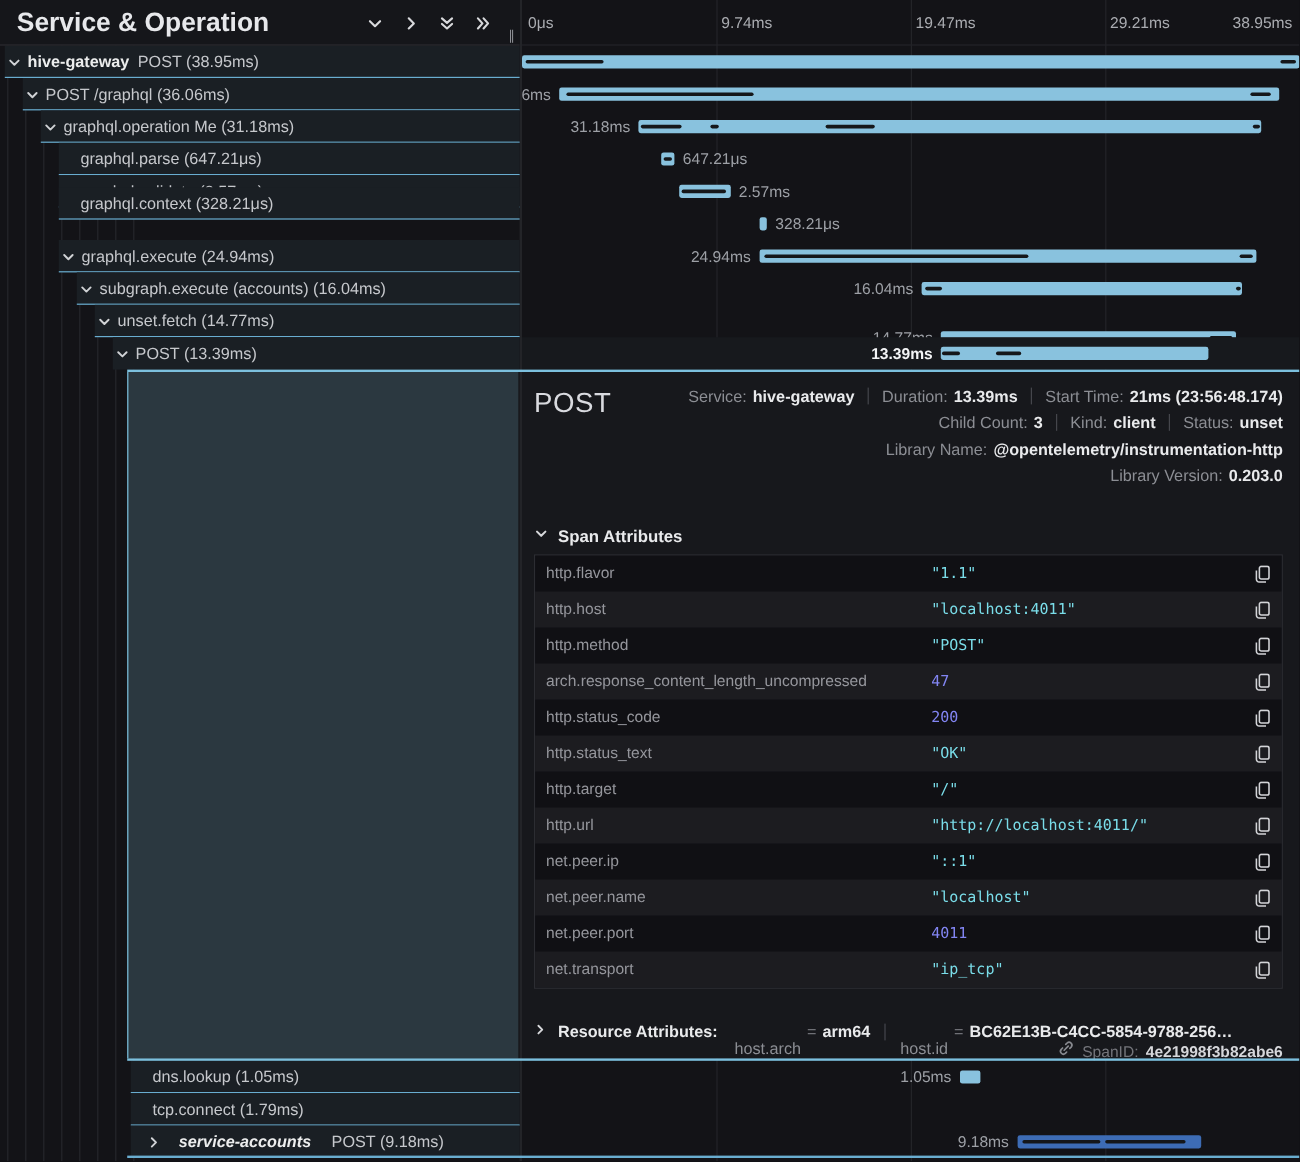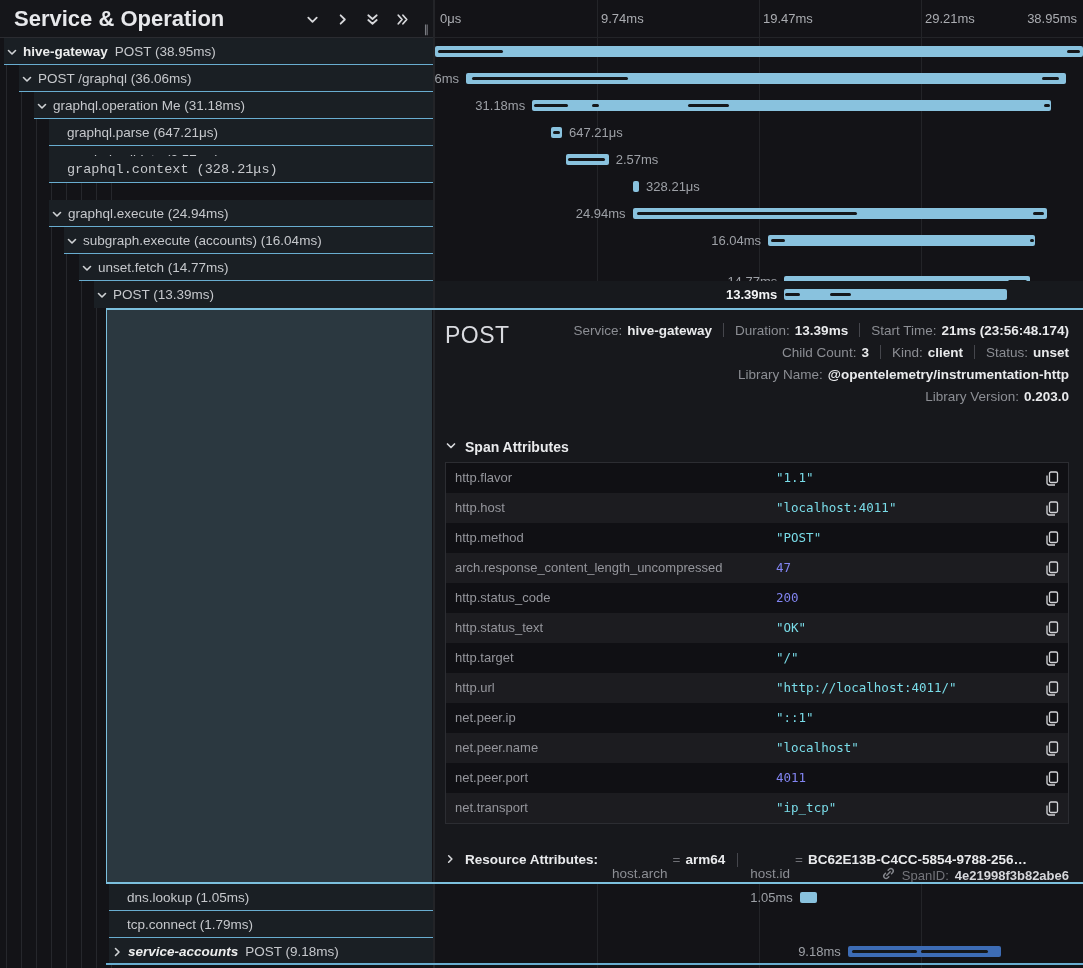--- a/index.html
+++ b/index.html
@@ -214,21 +214,21 @@
           <span style="width: 16px; display: inline-block;"></span>
           <span class="op-label">graphql.validate (2.57ms)</span>
         </div>
       </div>
       <div class="b-row" style="top: 146px;">
         <div class="bar" style="left: 20.2%; width: 6.6%; background: rgb(137, 194, 222);">
           <div class="marker" style="left: 6%; width: 86%;"></div>
         </div>
         <span class="b-label" style="left: calc(26.8% + 7px);">2.57ms</span>
       </div>
-      <div class="t-row" style="top: 156px; font-family: Liberation Mono, monospace;">
+      <div class="t-row" style="top: 156px;">
         <div class="t-bg" style="left: 49px;"></div>
         <div class="t-content" style="left: 51px;">
           <span style="width: 16px; display: inline-block;"></span>
           <span class="op-label">graphql.context (328.21μs)</span>
         </div>
       </div>
       <div class="b-row" style="top: 173px;">
         <div class="bar" style="left: 30.6%; width: 0.9%; background: rgb(137, 194, 222);"></div>
         <span class="b-label" style="left: calc(31.5% + 7px);">328.21μs</span>
       </div>
@@ -322,21 +322,21 @@
         </div>
       </div>
       <div class="b-row" style="top: 964px;">
         <div class="bar" style="left: 56%; width: 4.6%; background: rgb(137, 194, 222);">
           <div class="marker" style="left: 11%; width: 76%;"></div>
         </div>
         <span class="b-label" style="left: calc(56% - 7px); transform: translateX(-100%);">1.79ms</span>
       </div>
       <div class="t-row" style="top: 938px;">
         <div class="t-bg" style="left: 109px; border-bottom: none;"></div>
-        <div class="t-content" style="left: 111px;">
+        <div class="t-content" style="left: 122px; gap: 10px;">
           <span style="display: flex;">
             <svg width="12" height="12" viewBox="0 0 12 12">
               <path d="M4.5 2.5L8 6l-3.5 3.5"></path>
             </svg>
           </span>
           <span class="svc-name italic">service-accounts</span>
           <span class="op-label">POST (9.18ms)</span>
         </div>
       </div>
       <div class="b-row" style="top: 938px;">

